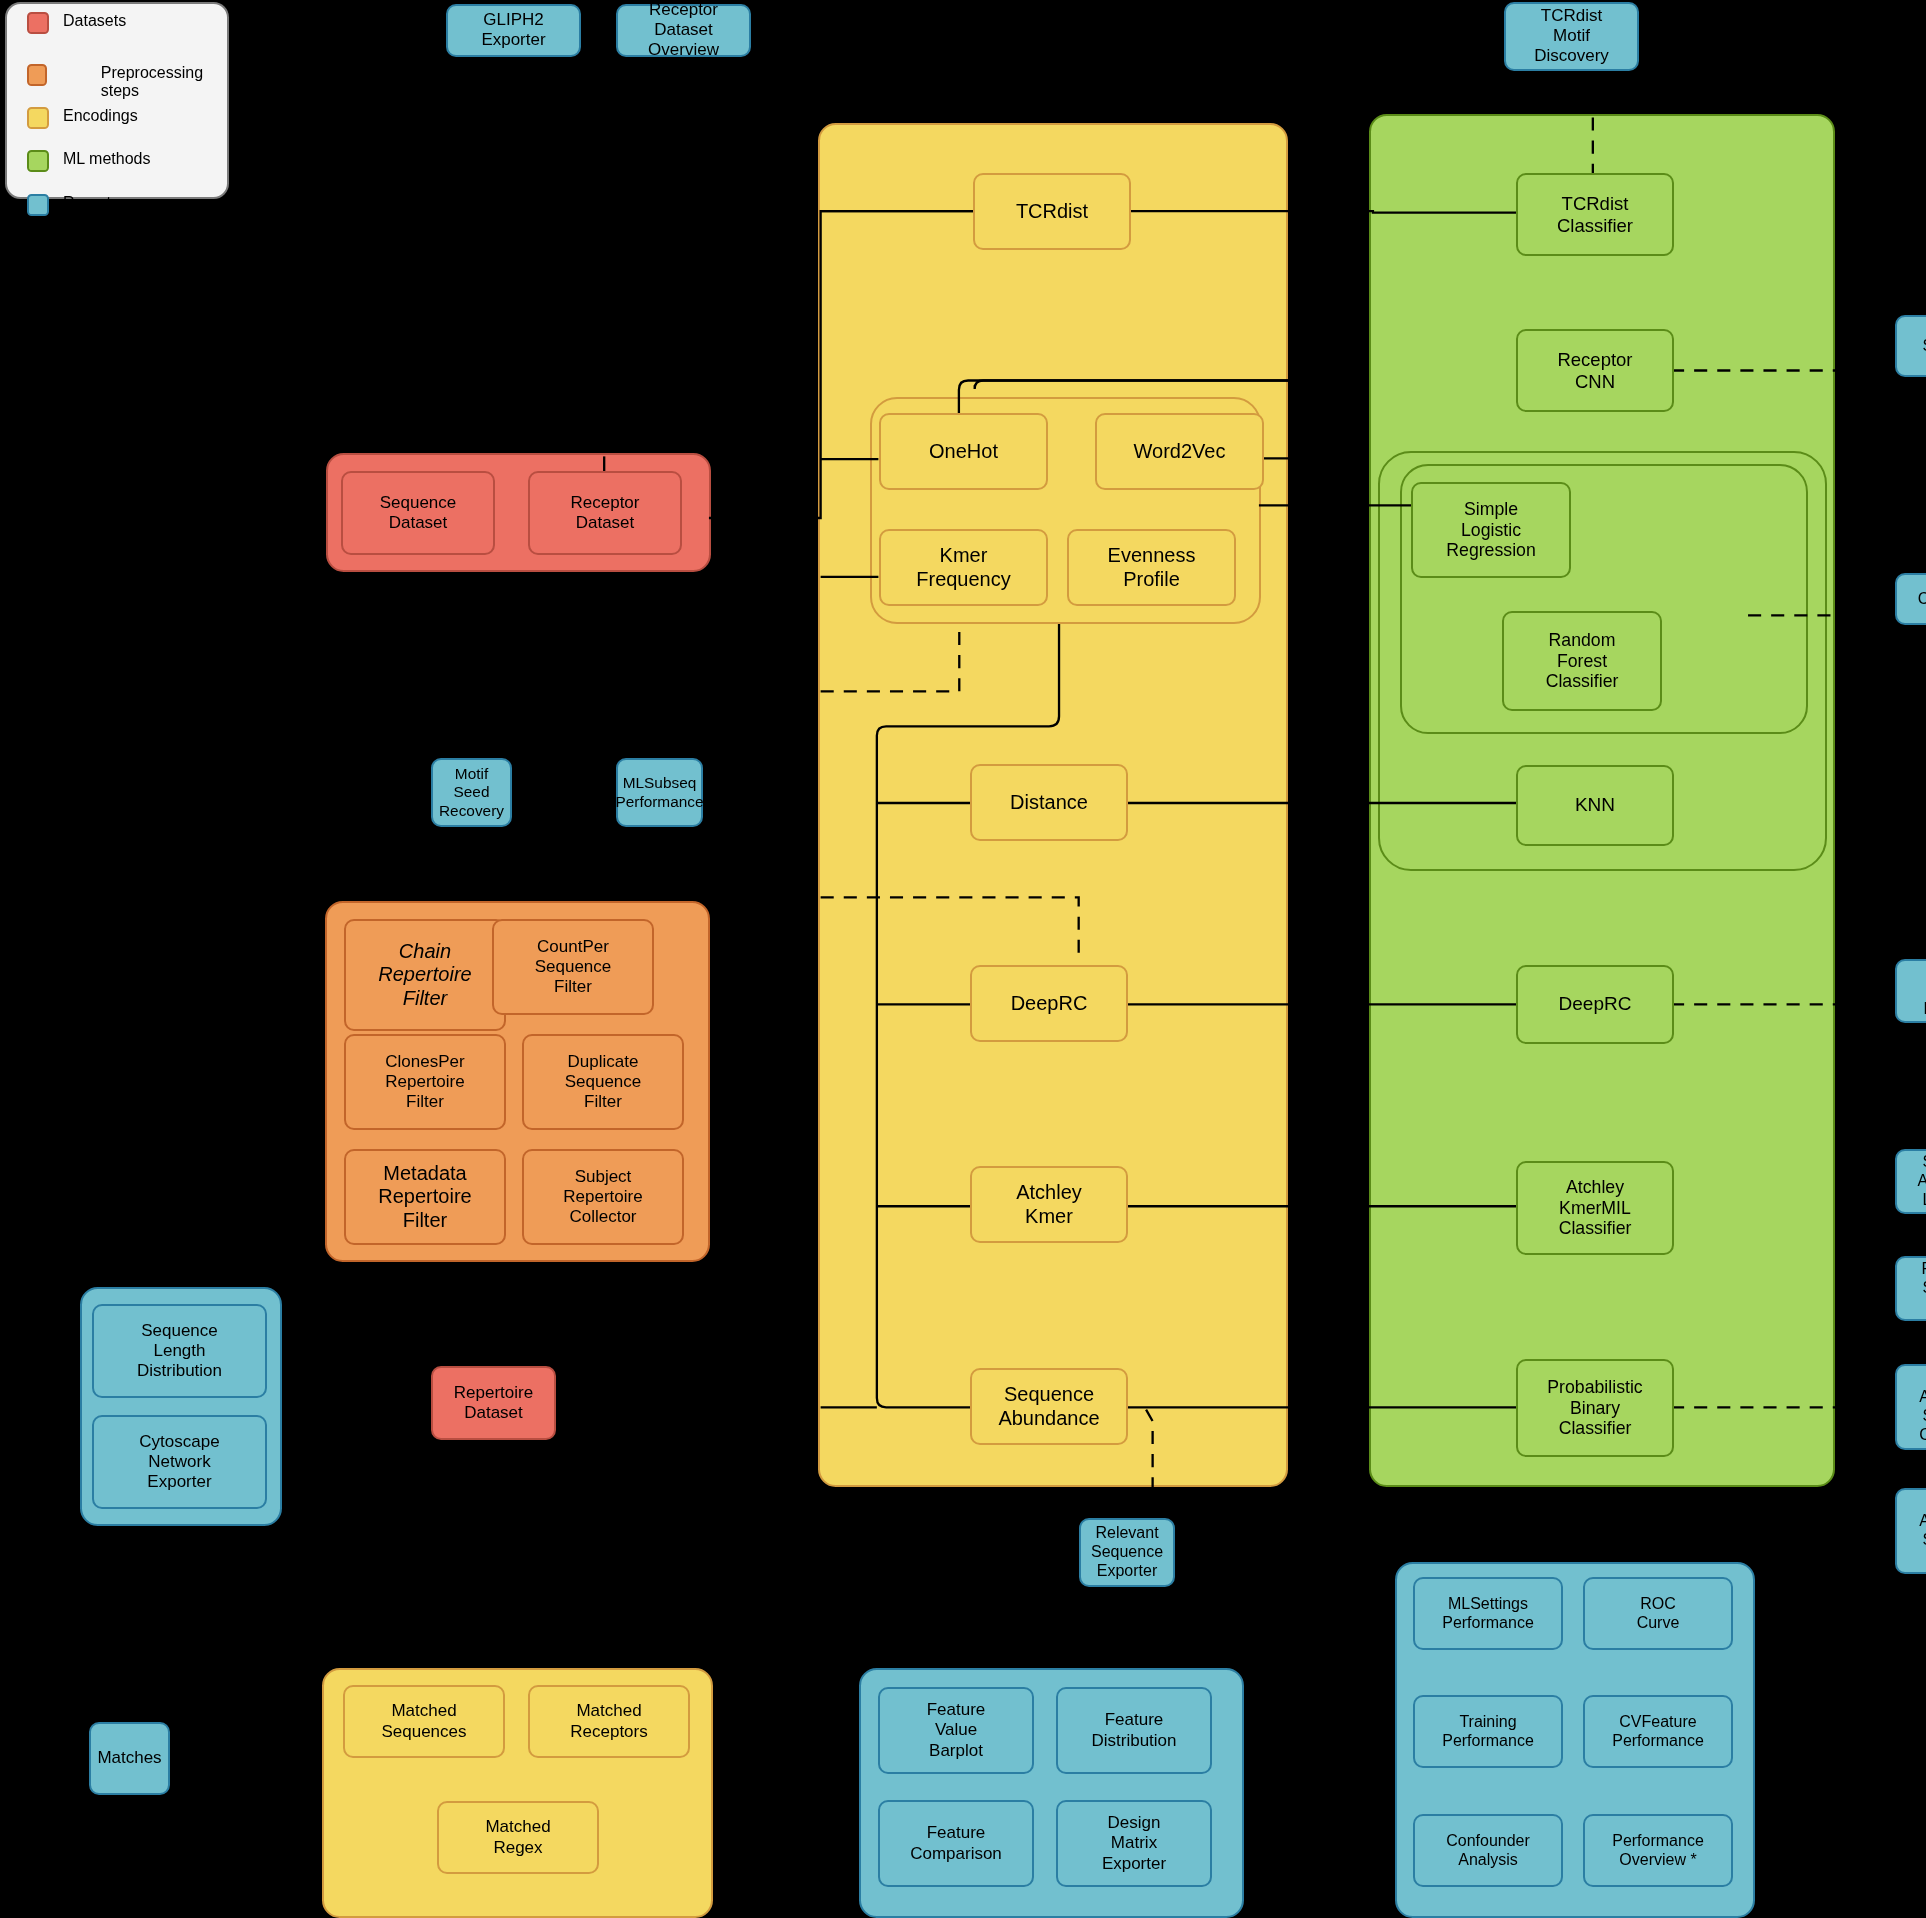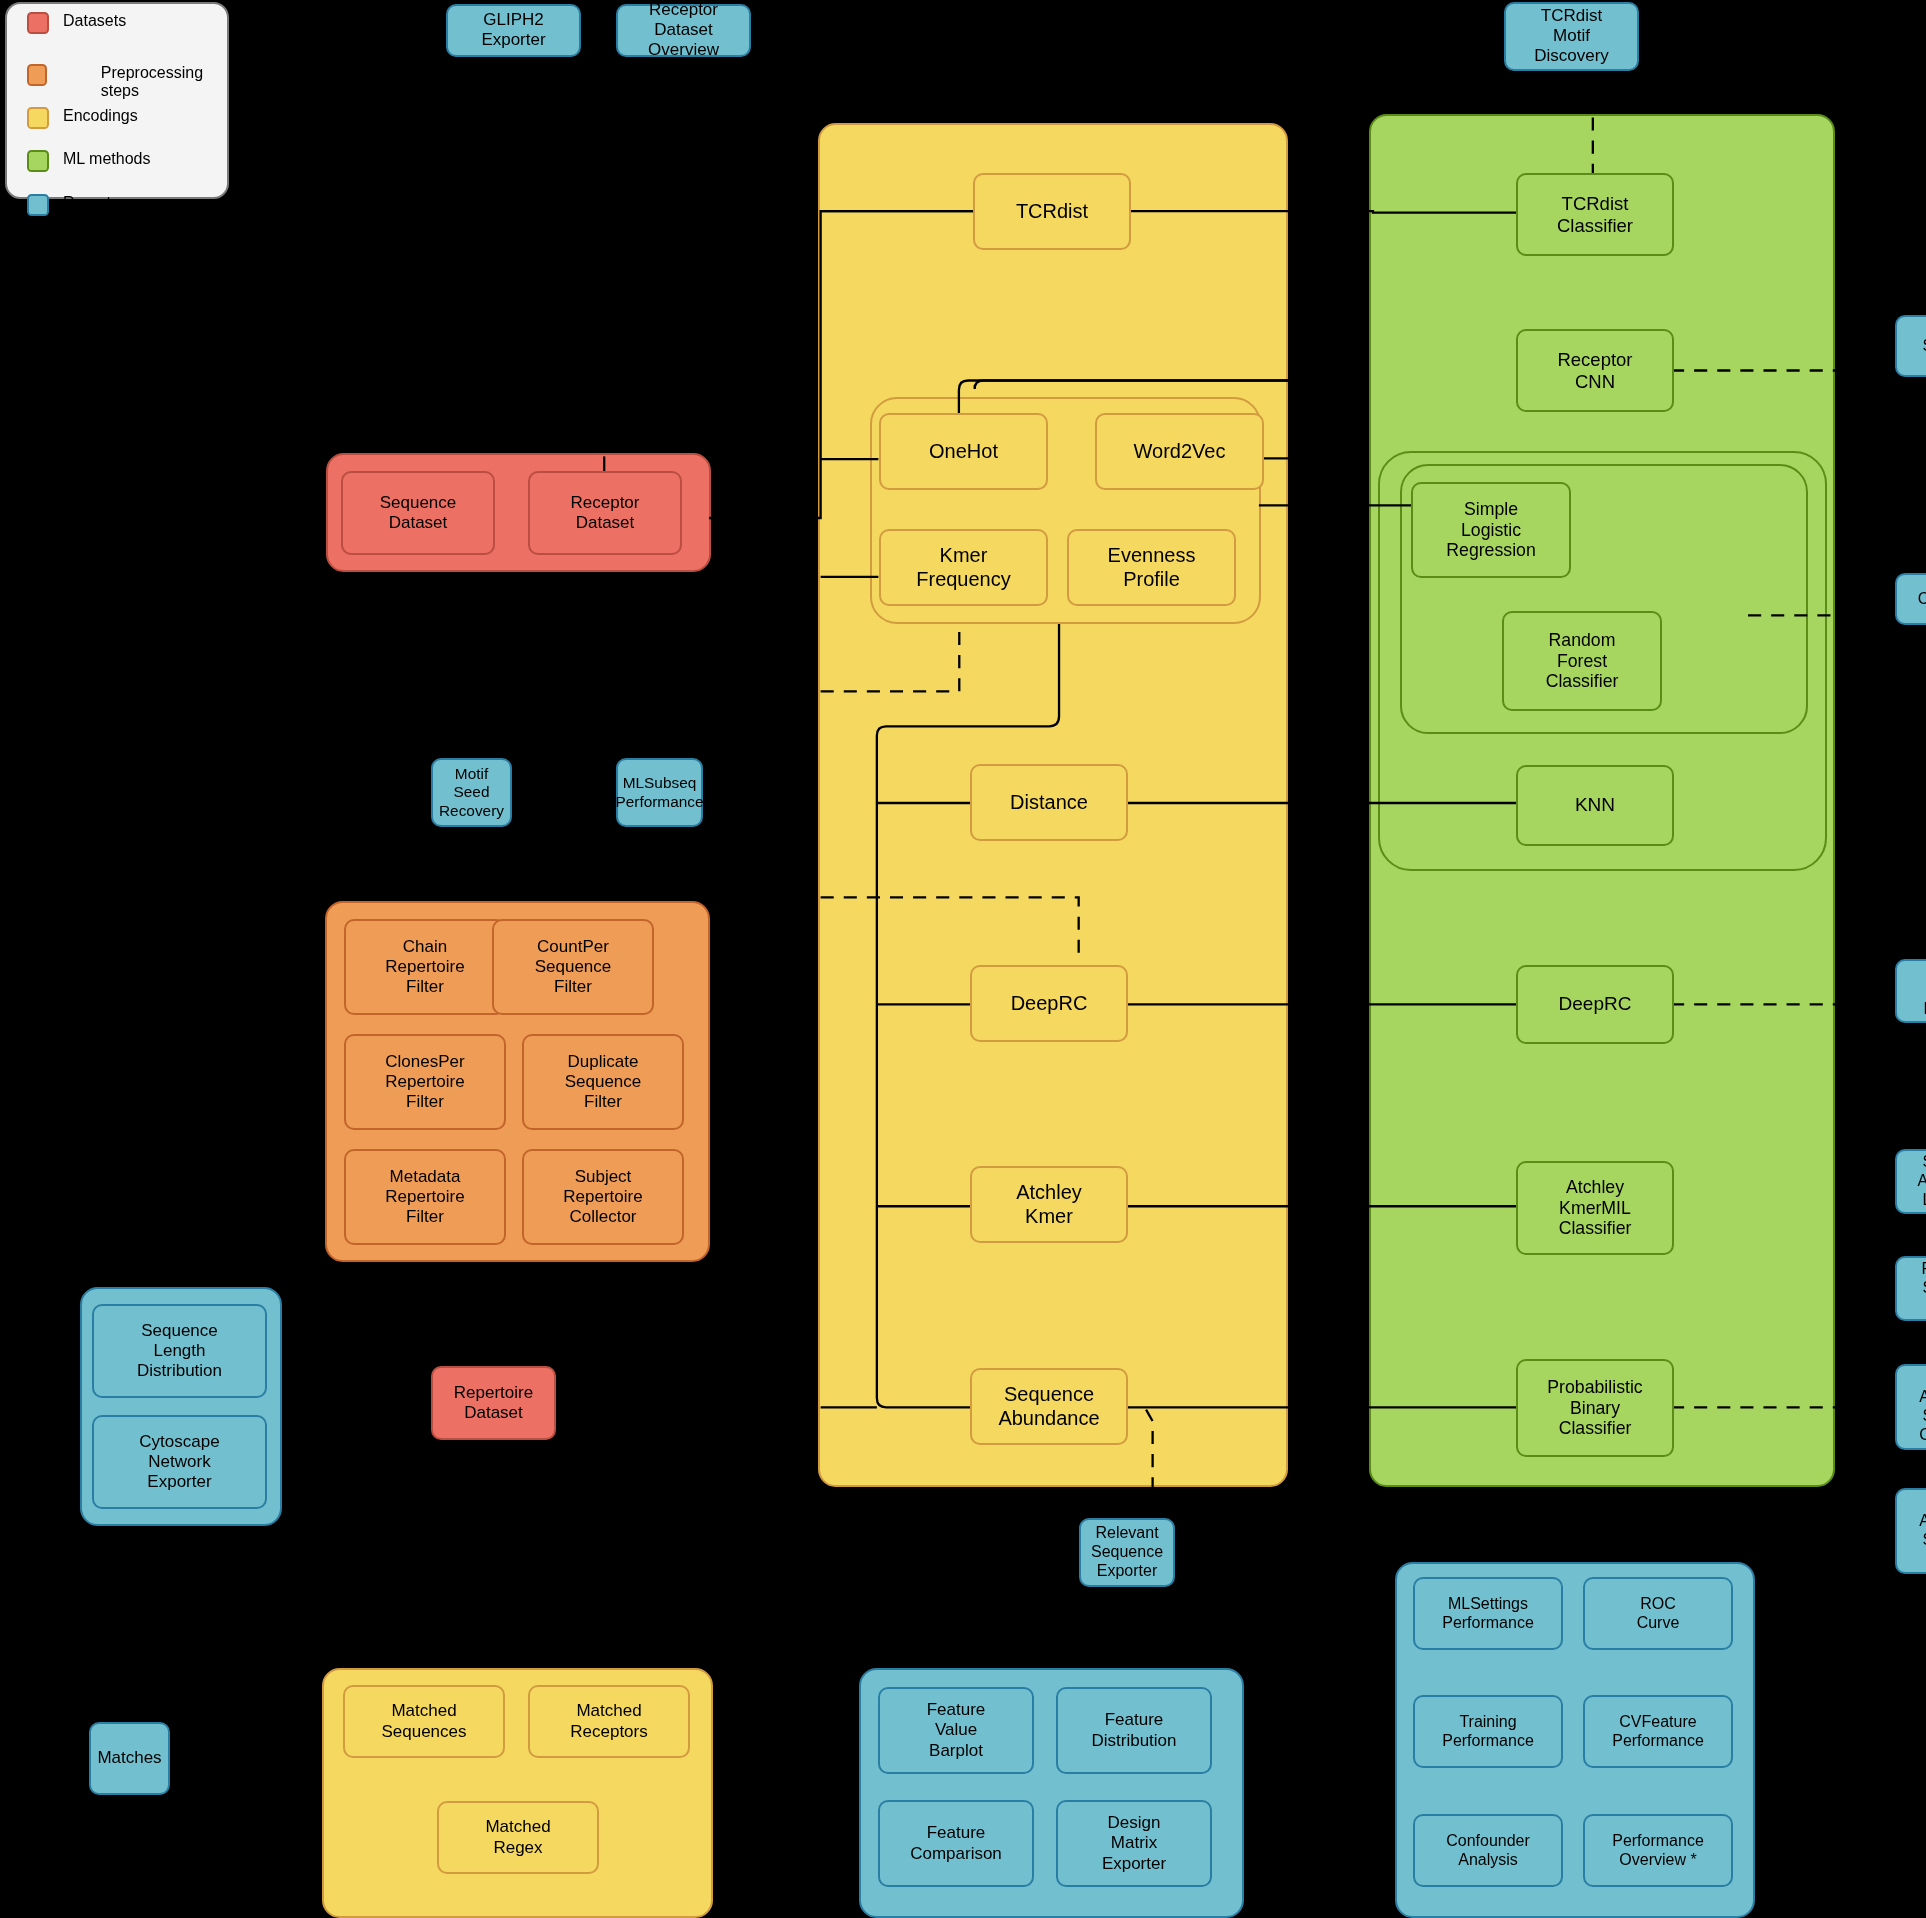--- a/index.html
+++ b/index.html
@@ -163,33 +163,33 @@
   <div class="node c-dataset" style="left:431px;top:1366px;width:125px;height:74px;font-size:17px;">Repertoire
 Dataset</div>
 
   <div class="node c-rep" style="left:431px;top:758px;width:81px;height:69px;font-size:15.4px;">Motif
 Seed
 Recovery</div>
   <div class="node c-rep" style="left:616px;top:758px;width:87px;height:69px;font-size:15.4px;">MLSubseq
 Performance</div>
 
   <div class="grp g-prep" style="left:325px;top:901px;width:385px;height:361px;"></div>
-  <div class="node c-prep" style="left:344px;top:919px;width:162px;height:96px;font-size:17px;">Chain
+  <div class="node c-prep" style="left:344px;top:919px;width:162px;height:112px;font-size:20px;font-style:italic;">Chain
 Repertoire
 Filter</div>
   <div class="node c-prep" style="left:492px;top:919px;width:162px;height:96px;font-size:17px;">CountPer
 Sequence
 Filter</div>
   <div class="node c-prep" style="left:344px;top:1034px;width:162px;height:96px;font-size:17px;">ClonesPer
 Repertoire
 Filter</div>
   <div class="node c-prep" style="left:522px;top:1034px;width:162px;height:96px;font-size:17px;">Duplicate
 Sequence
 Filter</div>
-  <div class="node c-prep" style="left:344px;top:1149px;width:162px;height:96px;font-size:17px;">Metadata
+  <div class="node c-prep" style="left:344px;top:1149px;width:162px;height:96px;font-size:20px;">Metadata
 Repertoire
 Filter</div>
   <div class="node c-prep" style="left:522px;top:1149px;width:162px;height:96px;font-size:17px;">Subject
 Repertoire
 Collector</div>
 
   <div class="grp g-rep" style="left:80px;top:1287px;width:202px;height:239px;"></div>
   <div class="node c-rep" style="left:92px;top:1304px;width:175px;height:94px;font-size:17px;">Sequence
 Length
 Distribution</div>

